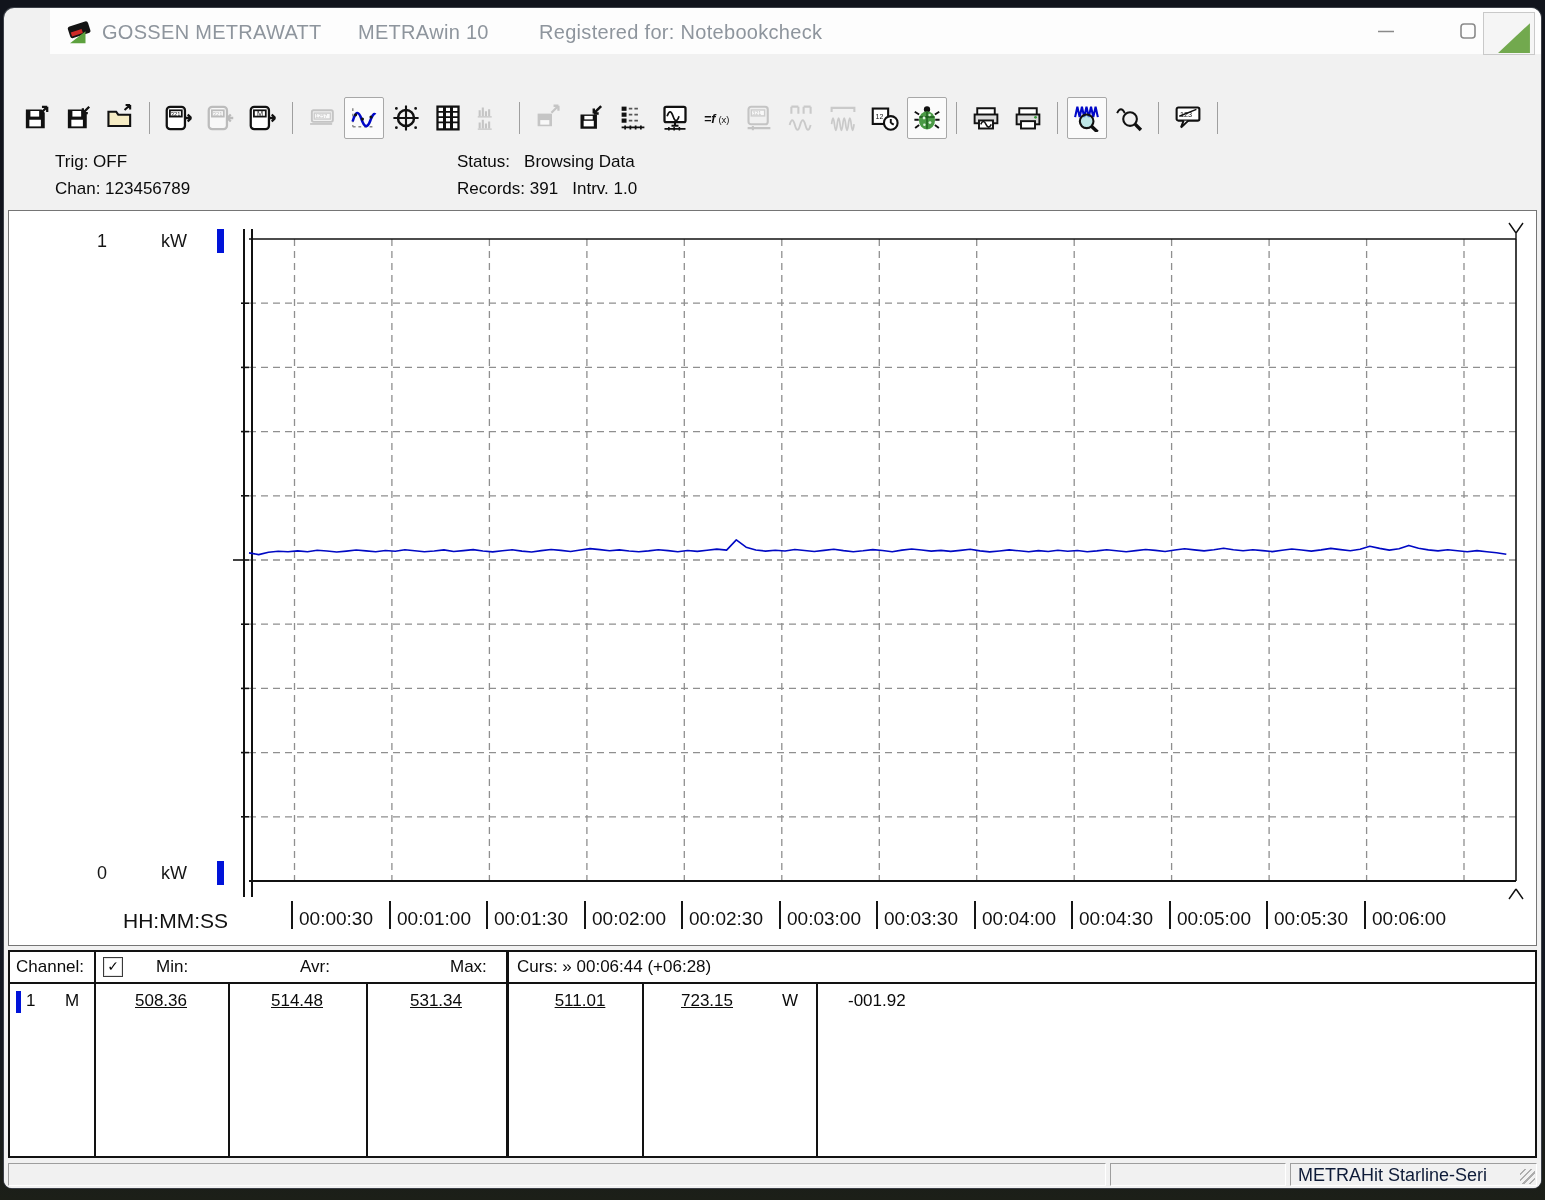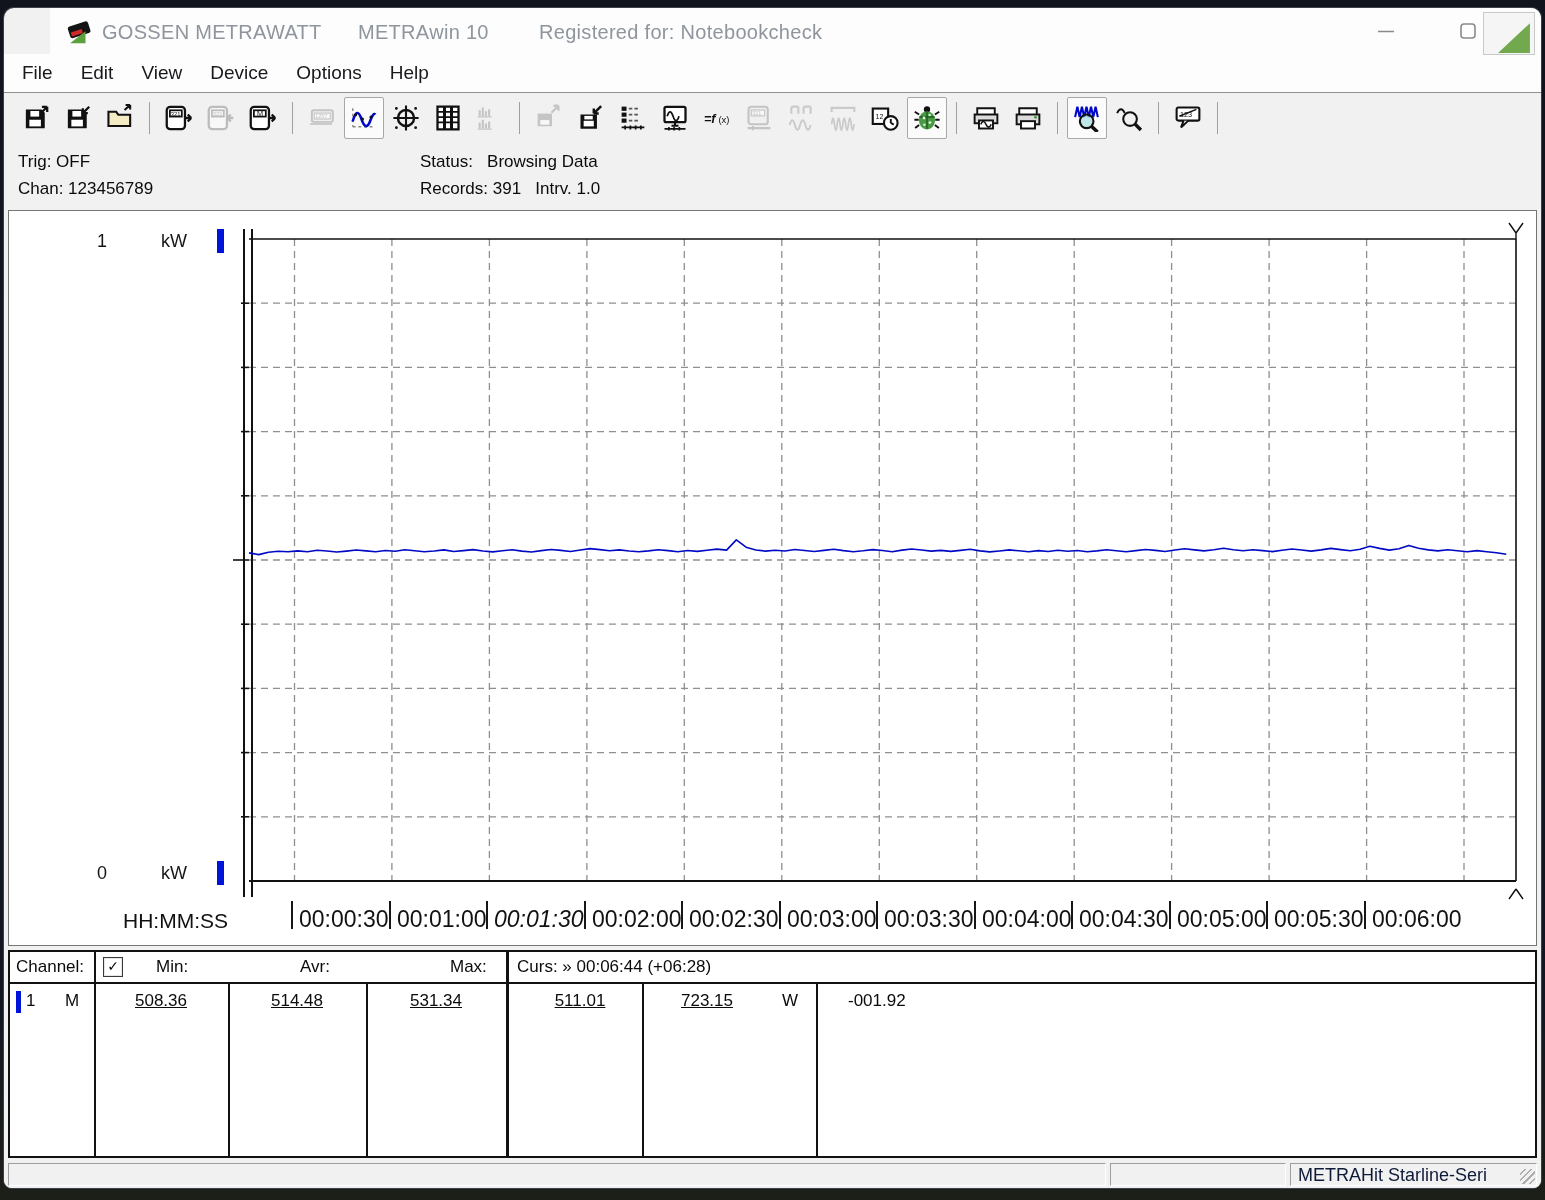--- a/index.html
+++ b/index.html
@@ -33,32 +33,32 @@
     border:1px solid transparent;border-radius:2px;flex:0 0 auto;}
   .tb-btn.pressed{background:#fbfbfb;border:1px solid #a8a8a8;}
   .tb-btn.disabled{opacity:.5;filter:grayscale(1);}
   .tb-ico{display:flex;}
   .tb-sep{width:1px;height:32px;background:#9f9f9f;margin:0 7px;flex:0 0 auto;}
   .tb-logo{position:absolute;right:6px;top:4px;width:50px;height:41px;background:#f5f5f5;
     border:1px solid #c9c9c9;display:flex;align-items:flex-end;justify-content:flex-end;}
   
   .infobar{position:absolute;top:134px;left:0;right:0;height:68px;background:#f1f1f1;
     font-size:17px;color:#0b0b0b;}
-  .infobar span{position:absolute;white-space:pre;}
+  .infobar span{position:absolute;white-space:pre;margin-left:37px;}
   .inf-trig{left:14px;top:10px;}
   .inf-chan{left:14px;top:37px;}
   .inf-status{left:416px;top:10px;}
   .inf-records{left:416px;top:37px;}
   
   .chartpanel{position:absolute;top:202px;left:4px;width:1529px;height:736px;background:#fff;
     border:1px solid #757575;box-sizing:border-box;}
   .chartpanel svg.plot{position:absolute;left:0;top:0;}
   .yl{position:absolute;font-size:18px;color:#151515;}
   .ymark{position:absolute;width:7px;height:24px;background:#0013d9;}
-  .xlab{position:absolute;font-size:23px;color:#111;border-left:2px solid #161616;
+  .xlab{position:absolute;font-size:19px;color:#111;border-left:2px solid #161616;
     padding-left:6px;height:28px;line-height:36px;white-space:pre;}
   .xaxis-name{position:absolute;font-size:21px;color:#111;}
   
   .datatable{position:absolute;top:942px;left:4px;width:1529px;height:208px;background:#fff;
     border:2px solid #121212;box-sizing:border-box;font-size:17px;color:#0b0b0b;}
   .datatable .hline{position:absolute;left:0;right:0;top:30px;height:2px;background:#121212;}
   .vline{position:absolute;width:2px;background:#121212;top:32px;bottom:0;}
   .vline.full{top:0;}
   .vline.thick{width:3px;}
   .th{position:absolute;top:5px;white-space:pre;}
@@ -104,28 +104,20 @@
           <rect x="2" y="2" width="14" height="14" rx="3" stroke="#8a8a8a" stroke-width="1.6" fill="none"></rect>
         </svg>
     </div>
     <div class="win-btn" style="left:1478px;">
       <svg width="18" height="18" viewBox="0 0 18 18">
           <path d="M2 2 16 16 M16 2 2 16" stroke="#8a8a8a" stroke-width="1.6" fill="none"></path>
         </svg>
     </div>
   </div>
 
-  <div class="menubar" id="menubar">
-      <div class="menu-item">File</div>
-      <div class="menu-item">Edit</div>
-      <div class="menu-item">View</div>
-      <div class="menu-item">Device</div>
-      <div class="menu-item">Options</div>
-      <div class="menu-item">Help</div>
-    </div>
 
   <div class="toolbar" id="toolbar">
       <div class="tb-btn">
         <span class="tb-ico">
           <svg viewBox="0 0 16 16" width="28" height="28">
             <path d="M2.2 3.2h9l1.8 1.8v8.8h-10.8z" fill="#111"></path>
             <rect x="4.2" y="9" width="6.6" height="3.8" fill="#fff"></rect>
             <rect x="4.8" y="4" width="5" height="3.2" fill="#fff"></rect>
             <path d="M10.6 5.4 14.4 1.6M14.4 1.6v3M14.4 1.6h-3" stroke="#111" stroke-width="1.3" fill="none"></path>
           </svg>
@@ -442,21 +434,21 @@
     <span class="yl" style="left:88px;top:20px;">1</span>
     <span class="yl" style="left:152px;top:20px;">kW</span>
     <div class="ymark" style="left:208px;top:18px;"></div>
     <span class="yl" style="left:88px;top:652px;">0</span>
     <span class="yl" style="left:152px;top:652px;">kW</span>
     <div class="ymark" style="left:208px;top:650px;"></div>
     <span class="xaxis-name" style="left:114px;top:698px;">HH:MM:SS</span>
     <div id="xticks">
         <span class="xlab" style="left: 282px; top: 690px;">00:00:30</span>
         <span class="xlab" style="left: 380px; top: 690px;">00:01:00</span>
-        <span class="xlab" style="left: 477px; top: 690px; font-style: italic;">00:01:30</span>
+        <span class="xlab" style="left: 477px; top: 690px;">00:01:30</span>
         <span class="xlab" style="left: 575px; top: 690px;">00:02:00</span>
         <span class="xlab" style="left: 672px; top: 690px;">00:02:30</span>
         <span class="xlab" style="left: 770px; top: 690px;">00:03:00</span>
         <span class="xlab" style="left: 867px; top: 690px;">00:03:30</span>
         <span class="xlab" style="left: 965px; top: 690px;">00:04:00</span>
         <span class="xlab" style="left: 1062px; top: 690px;">00:04:30</span>
         <span class="xlab" style="left: 1160px; top: 690px;">00:05:00</span>
         <span class="xlab" style="left: 1257px; top: 690px;">00:05:30</span>
         <span class="xlab" style="left: 1355px; top: 690px;">00:06:00</span>
       </div>

